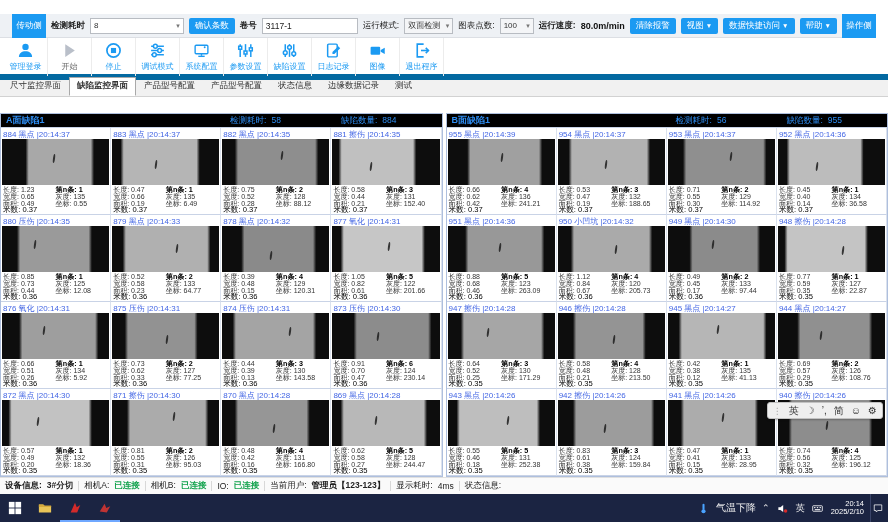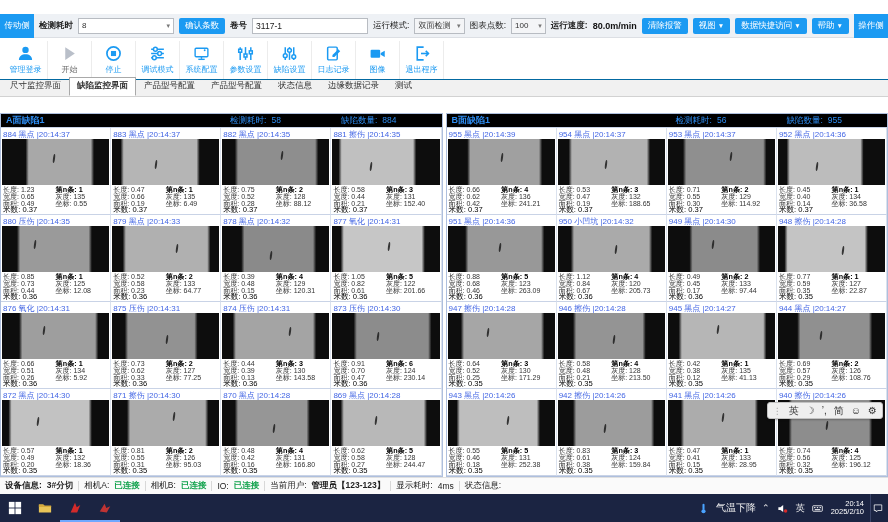--- a/index.html
+++ b/index.html
@@ -7,35 +7,35 @@
   #app { position:relative; width:888px; height:522px; background:#fff; overflow:hidden; font-size:9px; color:#222; }
 
   
   .titlebar { position:absolute; top:0; left:0; right:0; height:14px; background:#fdfdfd; display:flex; align-items:center; padding-left:4px; }
   .titlebar .logo { width:9px; height:9px; margin-right:3px; display:inline-flex; }
   .titlebar .wtitle { font-size:7.5px; color:#333; }
   .wincontrols { position:absolute; right:0; top:0; display:flex; }
   .wincontrols span { width:22px; height:14px; display:flex; align-items:center; justify-content:center; color:#555; font-size:8px; cursor:default; }
 
   
-  .toolbar1 { position:absolute; top:14px; left:0; right:0; height:24px; background:#eef1f5; border-bottom:1px solid #dcdfe4; display:flex; align-items:center; gap:5px; }
+  .toolbar1 { position:absolute; top:14px; left:0; right:12px; height:24px; background:#eef1f5; border-bottom:1px solid #dcdfe4; display:flex; align-items:center; gap:5px;padding-left:12px; }
   .sidetab { height:24px; min-width:34px; background:#1b9af2; color:#fff; border:none; font-size:8.5px; padding:0 4px; }
   .sidetab.right { margin-left:auto; }
   .lbl { font-size:8.5px; color:#222; white-space:nowrap; }
   .lbl.b { font-weight:bold; }
   .combo { background:#fff; border:1px solid #b8bcc2; height:16px; display:flex; align-items:center; justify-content:space-between; font-size:8px; padding:0 3px; color:#333; }
   .combo .caret { color:#777; font-size:7px; margin-left:4px; }
   .combo.gray { background:#f4f5f7; }
   .btn-blue { background:#1b9af2; color:#fff; border:none; height:16px; border-radius:2px; font-size:8.5px; padding:0 6px; white-space:nowrap; }
   .btn-blue .caret { font-size:6.5px; margin-left:2px; }
-  .textbox { background:#fff; border:1px solid #b8bcc2; height:16px; width:116px; font-size:8.5px; padding:0 3px; color:#222; }
+  .textbox { background:#fff; border:1px solid #b8bcc2; height:16px; width:96px; font-size:8.5px; padding:0 3px; color:#222; }
   .speedval { font-weight:bold; font-size:9px; color:#111; white-space:nowrap;text-align:center; }
 
   
-  .ribbon { position:absolute; top:38px; left:0; right:0; height:42px; background:#fff; border-bottom:1px solid #0369a1; display:flex; align-items:flex-end; padding-left:4px; }
+  .ribbon { position:absolute; top:38px; left:0; right:0; height:42px; background:#fff; border-bottom:6px solid #0369a1; display:flex; align-items:flex-start; padding-left:4px; }
   .ribbon-btn { width:44px; height:38px; display:flex; flex-direction:column; align-items:center; justify-content:center; gap:2px; background:none; border:none; border-right:1px solid #ececec; cursor:default; }
   .ribbon-btn .ricon { width:17px; height:17px; display:flex; }
   .ribbon-btn .ricon svg { width:100%; height:100%; }
   .ribbon-btn .rlabel { font-size:8px; color:#1b9af2; white-space:nowrap; }
   .ribbon-btn.gray .rlabel { color:#666; }
 
   
   .maintabs { position:absolute; top:80px; left:0; right:0; height:17px; background:#f1f1f1; border-bottom:1px solid #d2d2d2; display:flex; align-items:flex-end; padding-left:2px; }
   .mtab { font-size:8.5px; color:#333; padding:2px 7px 3px; border:1px solid transparent; }
   .mtab.active { background:#fff; border:1px solid #a9a9a9; border-bottom-color:#fff; font-weight:bold; }

